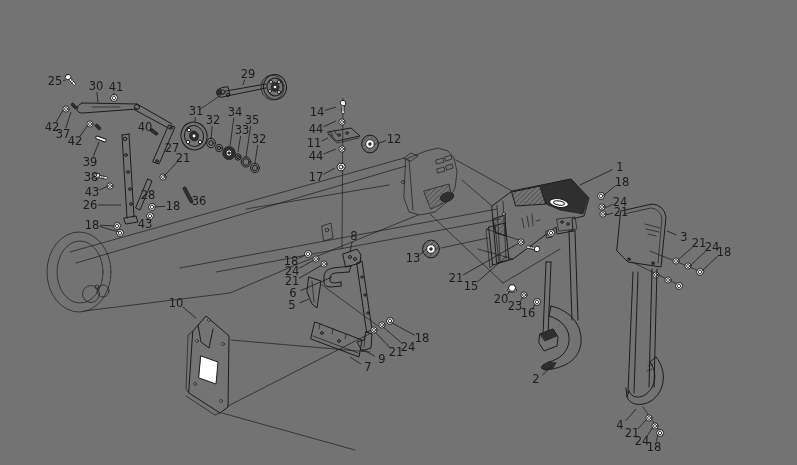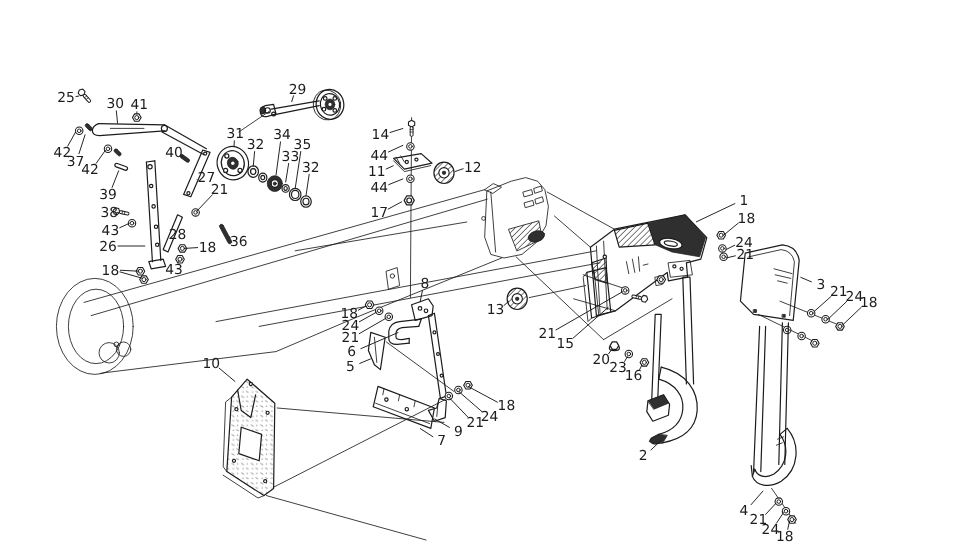--- a/index.html
+++ b/index.html
@@ -12,21 +12,21 @@
   #drawing{stroke:var(--line,#1c1c1c);fill:none;stroke-width:1;stroke-linecap:round;stroke-linejoin:round}
   .thin{stroke-width:0.7}
   .dk{fill:var(--dark,#2f2f2f);stroke-width:0.6}
   .wh{fill:#fff}
   .lbl-text{fill:var(--line,#111);font-family:"DejaVu Sans","Liberation Sans",sans-serif;font-weight:400}
   .lbl-line{stroke:var(--line,#1c1c1c);stroke-width:0.8}
 </style>
 </head>
 <body>
 
-<div class="stage" style="background: #ffffff;">
+<div class="stage" style="background: #737373;">
 <svg id="diagram-svg" width="797" height="465" viewBox="0 0 797 465" xmlns="http://www.w3.org/2000/svg">
 
   <defs>
     <pattern id="hatchMed" width="3.5" height="3.5" patternUnits="userSpaceOnUse" patternTransform="rotate(45)">
       <line x1="0" y1="0" x2="0" y2="3.5" stroke="#3a3a3a" stroke-width="1.1"></line>
     </pattern>
     <pattern id="stipple" width="8" height="8" patternUnits="userSpaceOnUse">
       <line x1="1" y1="2" x2="3.4" y2="3.4" stroke="#777" stroke-width="0.7"></line>
       <line x1="5" y1="6" x2="7" y2="7" stroke="#777" stroke-width="0.7"></line>
       <circle cx="6" cy="2.5" r="0.5" fill="#777"></circle>

